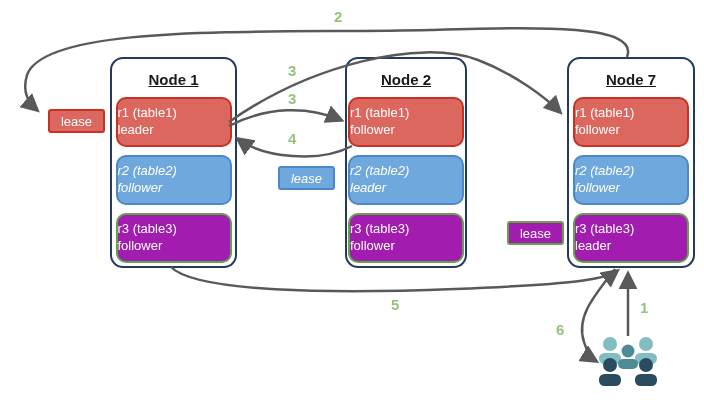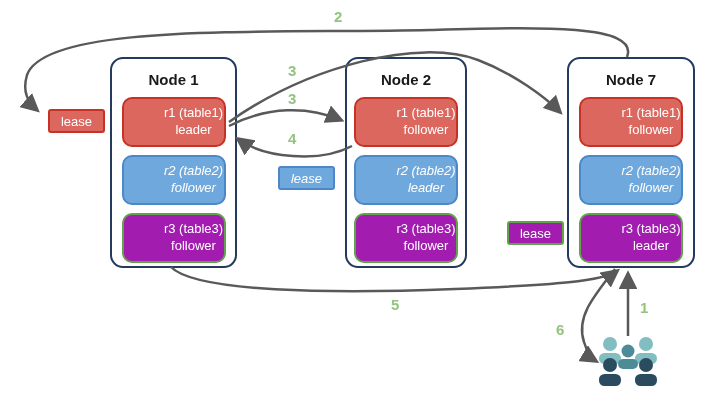--- a/index.html
+++ b/index.html
@@ -26,38 +26,38 @@
   }
   #node1{left:110px;top:57px;width:127px;height:211px;}
   #node2{left:345px;top:57px;width:122px;height:211px;}
   #node3{left:567px;top:57px;width:128px;height:211px;}
   .node-title{
     text-align:center;
     margin-top:12px;
     font-size:15px;
     font-weight:bold;
     color:#1a1a1a;
+    text-decoration:underline;
   }
 
   
   .rep{
     position:absolute;
     left:50%;
     transform:translateX(-50%);
-    width:104px;
+    width:116px;
     height:50px;
     border-radius:10px;
     color:#ffffff;
     font-size:13px;
-    text-align:center;
+    text-align:left;
     display:flex;
     flex-direction:column;
     justify-content:center;
     line-height:1.3;
-    padding-left:40px;
   }
   .rep.pos1{top:38px;}
   .rep.pos2{top:96px;}
   .rep.pos3{top:154px;}
   .red  {background:#DC675F;border:2px solid #C73227;}
   .blue {background:#6FA8DC;border:2px solid #4C87C8;font-style:italic;}
   .green{background:#a21caf;border:2px solid #61A24B;}
 
   
   .lease{

